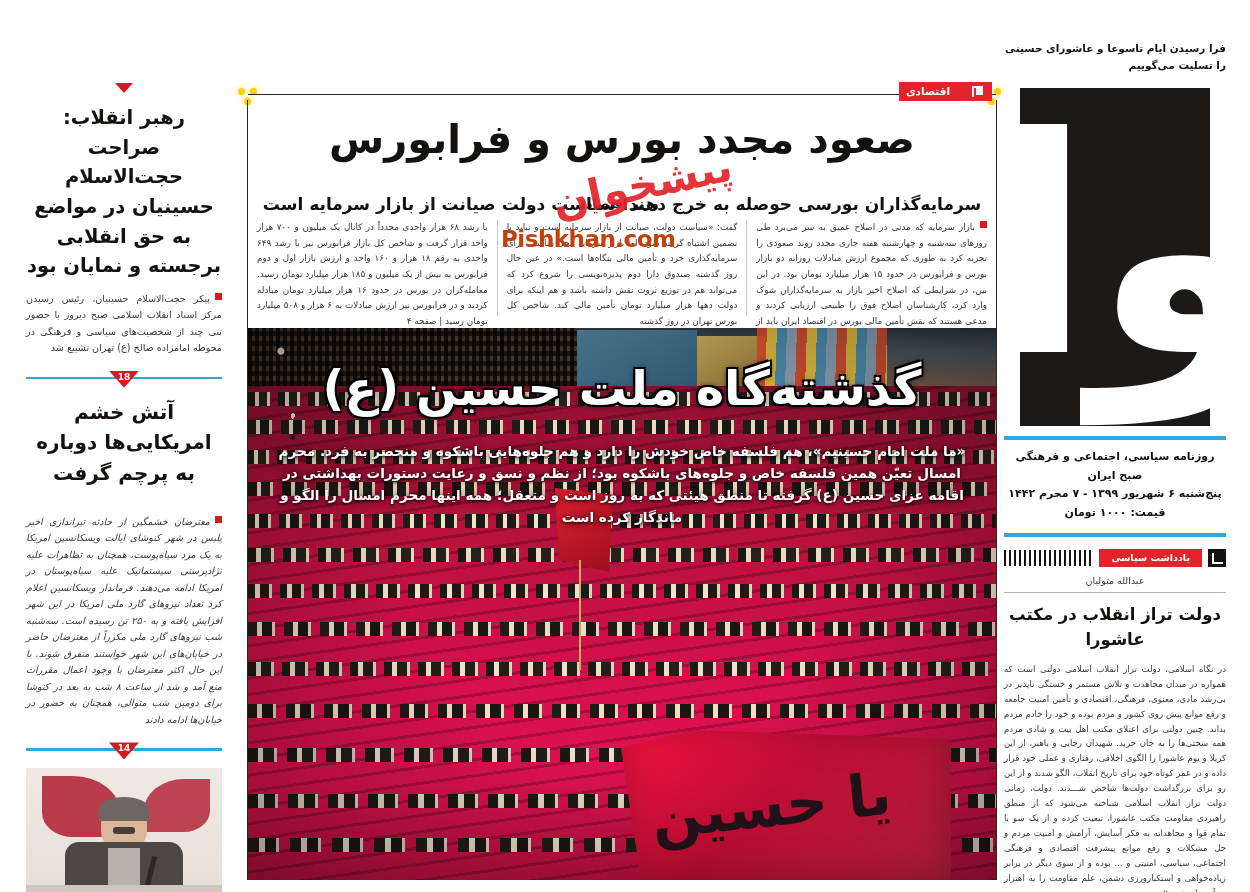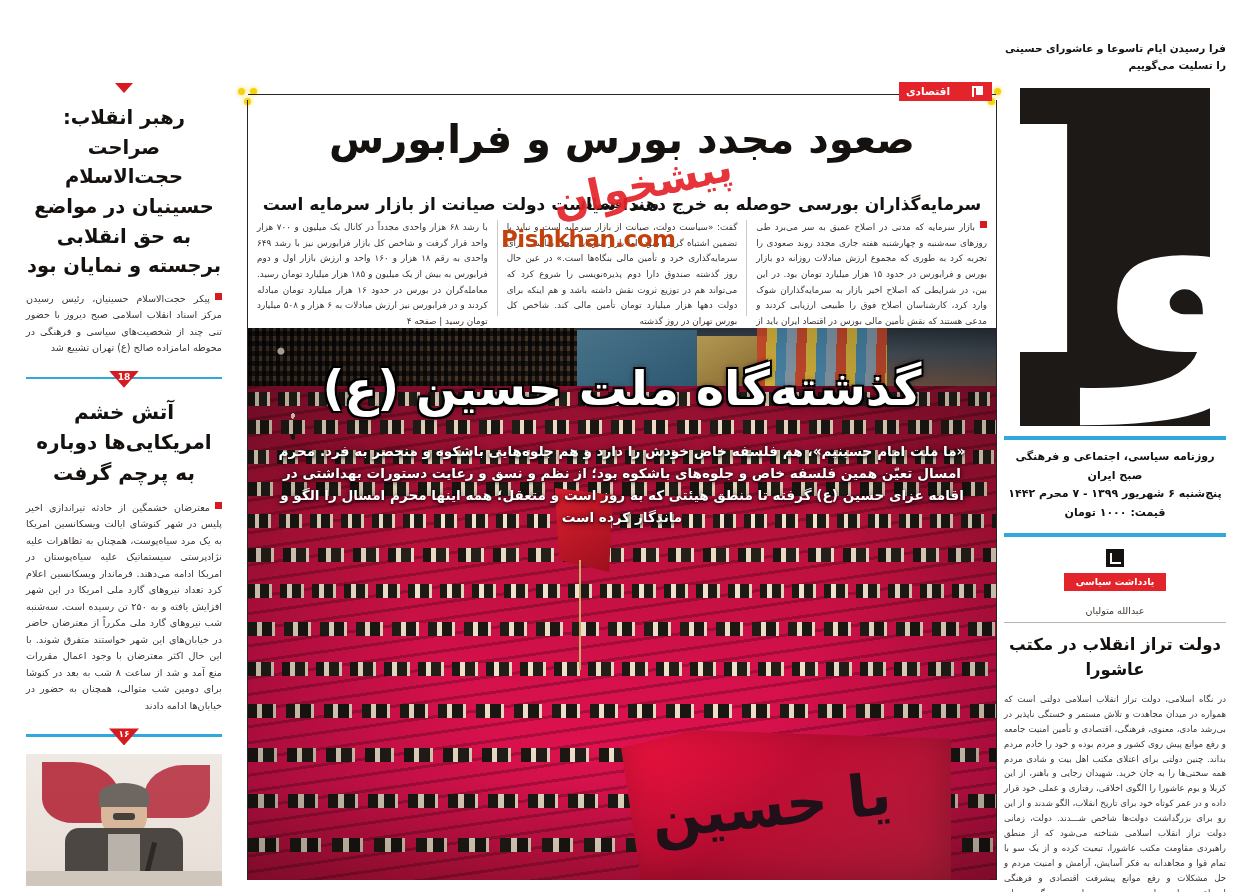--- a/index.html
+++ b/index.html
@@ -162,21 +162,21 @@
   .mh-glyph{
     position:absolute;inset:0;color:#fff;font-size:300px;font-weight:bold;
     display:flex;align-items:center;justify-content:center;direction:rtl;
     line-height:.8;letter-spacing:-14px;transform:translateY(-8px);
   }
   .mh-rule{height:4px;background:#2fa8dd;margin:10px 0 8px;}
   .mast-lines{
     font-size:11px;line-height:1.72;font-weight:bold;text-align:center;direction:rtl;
   }
   .sect-head{
-    display:flex;align-items:center;gap:6px;direction:rtl;margin:12px 0 8px;flex-direction:column;
+    display:flex;align-items:center;gap:6px;direction:rtl;margin:12px 0 8px;
   }
   .sect-icon{
     width:18px;height:18px;background:#15110f;position:relative;flex:0 0 auto;
   }
   .sect-icon::after{
     content:"";position:absolute;left:4px;top:4px;width:9px;height:9px;
     border-left:2.5px solid #fff;border-bottom:2.5px solid #fff;
   }
   .sect-badge{
     background:#e3242b;color:#fff;font-size:9.5px;font-weight:bold;
@@ -252,28 +252,28 @@
       </div>
     </div>
 
     <div class="divider">
       <div class="bar"></div>
       <div class="tri">18</div>
     </div>
 
     <div>
       <div class="lead-hl" style="font-size:20px;">آتش خشم امریکایی‌ها دوباره به پرچم گرفت</div>
-      <div class="body-txt" style="margin-top:12px;">
+      <div class="body-txt" style="margin-top:26px;font-style:italic;">
         <span class="sq"></span><span>معترضان خشمگین از حادثه تیراندازی اخیر پلیس در شهر کنوشای ایالت ویسکانسین امریکا به یک مرد سیاه‌پوست، همچنان به تظاهرات علیه نژادپرستی سیستماتیک علیه سیاه‌پوستان در امریکا ادامه می‌دهند. فرماندار ویسکانسین اعلام کرد تعداد نیروهای گارد ملی امریکا در این شهر افزایش یافته و به ۲۵۰ تن رسیده است. سه‌شنبه شب نیروهای گارد ملی مکرراً از معترضان حاضر در خیابان‌های این شهر خواستند متفرق شوند. با این حال اکثر معترضان با وجود اعمال مقررات منع آمد و شد از ساعت ۸ شب به بعد در کنوشا برای دومین شب متوالی، همچنان به حضور در خیابان‌ها ادامه دادند</span>
       </div>
     </div>
 
     <div class="divider">
       <div class="bar"></div>
-      <div class="tri">۱۶</div>
+      <div class="tri">14</div>
     </div>
 
     <div>
       <div class="photo-majidi">
         <div style="position:absolute;inset:0;background:linear-gradient(180deg,#efe9e4 0%,#e7ded6 100%);"></div>
         <div style="position:absolute;left:8%;top:6%;width:40%;height:46%;background:#b01c2e;border-radius:0 60% 0 40%;opacity:.85;"></div>
         <div style="position:absolute;right:6%;top:8%;width:34%;height:40%;background:#b01c2e;border-radius:60% 0 40% 0;opacity:.8;"></div>
         <div style="position:absolute;left:50%;top:24%;transform:translateX(-50%);width:46px;height:52px;background:#d8b79b;border-radius:46% 46% 42% 42%;"></div>
         <div style="position:absolute;left:50%;top:22%;transform:translateX(-50%);width:50px;height:24px;background:#6e6660;border-radius:50% 50% 0 0;"></div>
         <div style="position:absolute;left:50%;top:44%;transform:translateX(-50%);width:22px;height:7px;background:#46403b;border-radius:3px;"></div>

